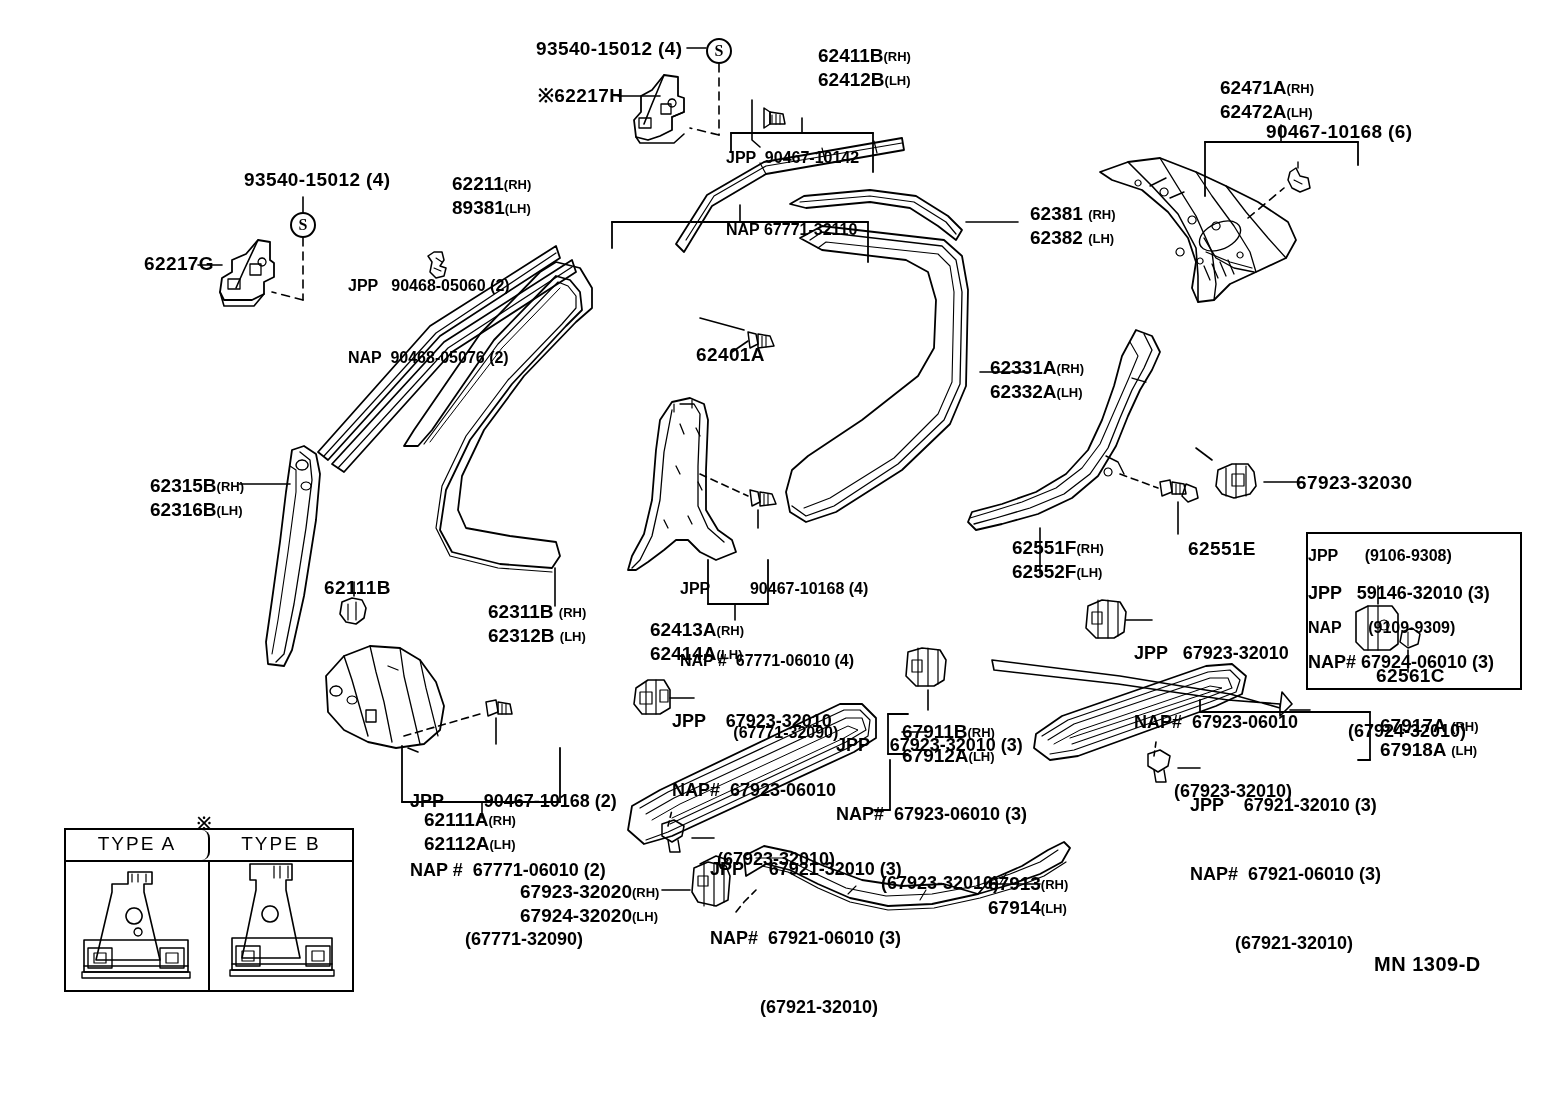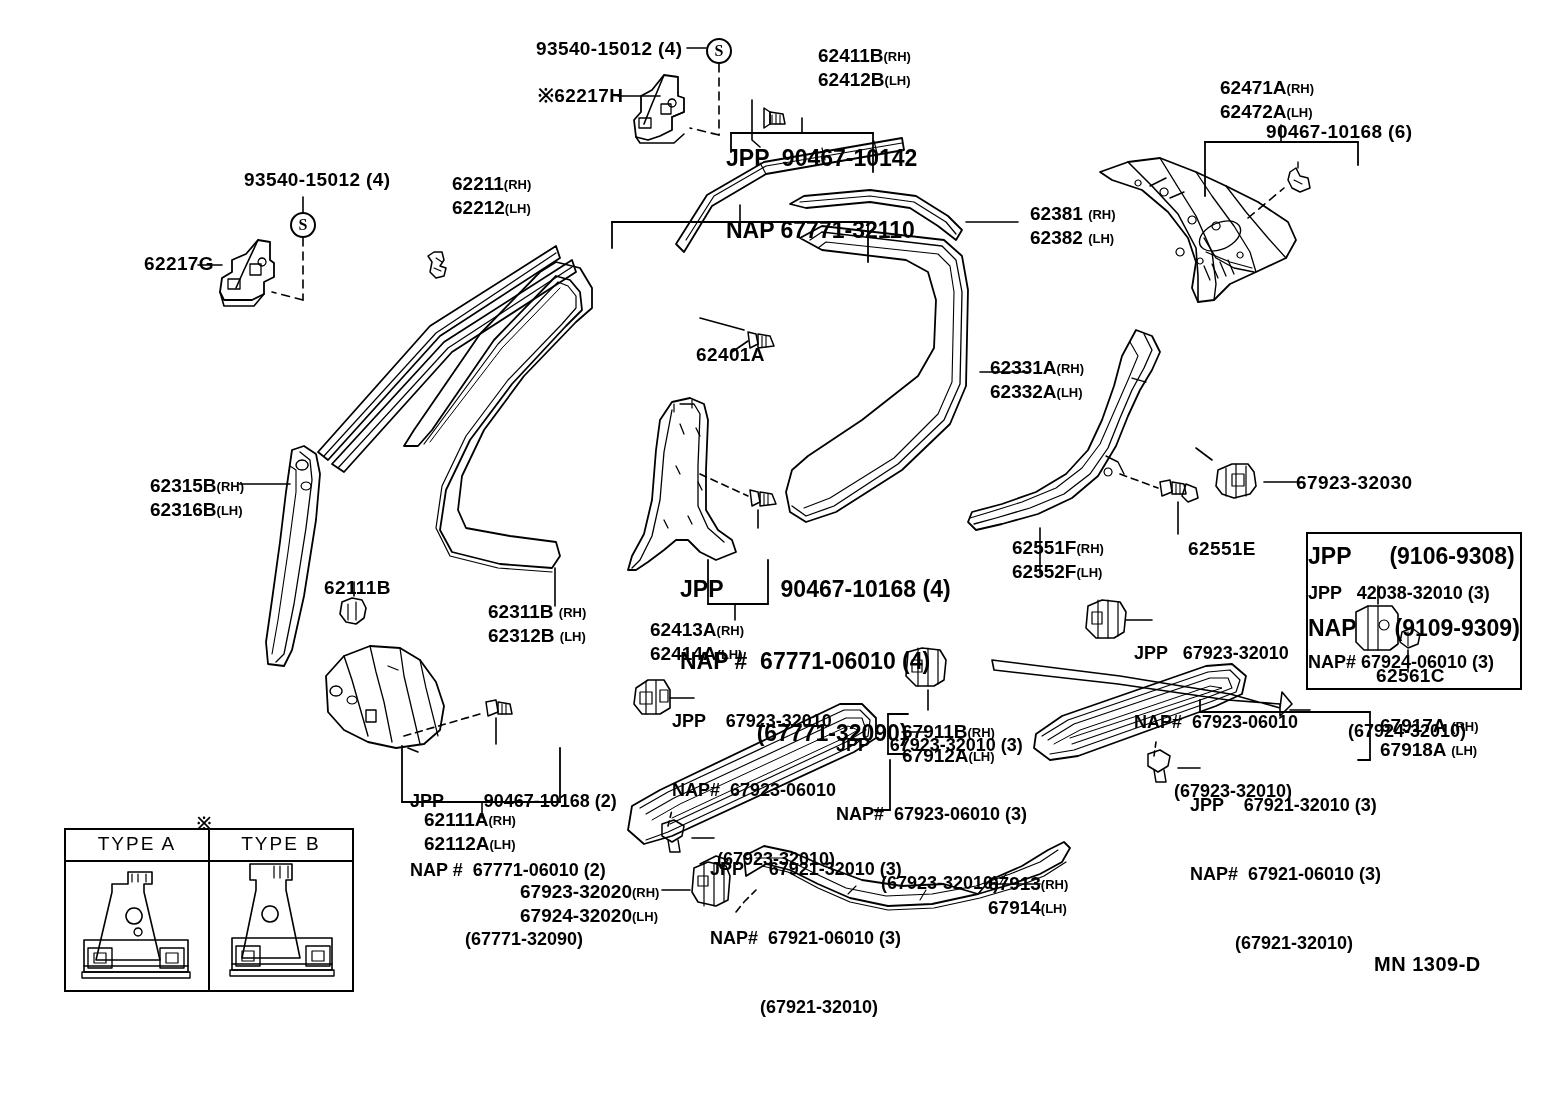--- a/index.html
+++ b/index.html
@@ -39,21 +39,21 @@
     font-size: 19px;
     font-weight: 700;
     line-height: 23px;
     white-space: nowrap;
   }
   .hand { font-size: 13px; font-weight: 700; vertical-align: 1px; }
   .jpp-block {
     position: absolute;
     font-family: "Liberation Sans", sans-serif;
     font-weight: 700;
-    font-size: 23px;
+    font-size: 16px;
     line-height: 24px;
     white-space: pre;
   }
   .jpp-block .r { display: block; white-space: pre; }
   .typebox {
     position: absolute;
     border: 2px solid #000;
     box-sizing: border-box;
   }
   .typebox .hdr {
@@ -62,20 +62,21 @@
     border-bottom: 2px solid #000;
   }
   .typebox .hdr > div {
     flex: 1 1 50%;
     text-align: center;
     font-family: "Liberation Sans", sans-serif;
     font-size: 19px;
     font-weight: 400;
     letter-spacing: 2px;
     line-height: 28px;
+    border-radius: 8px;
   }
   .typebox .hdr > div:first-child { border-right: 2px solid #000; }
   .typebox .body { display: flex; height: calc(100% - 30px); }
   .typebox .body > div {
     flex: 1 1 50%;
     position: relative;
   }
   .typebox .body > div:first-child { border-right: 2px solid #000; }
   .insetbox {
     position: absolute;
@@ -460,23 +461,27 @@
     <div class="ln"><span>62412B</span><span class="hand">(LH)</span></div>
   </div>
 
   <div class="jpp-block" style="left:726px; top:98px;">
     <span class="r">JPP  90467-10142</span>
     <span class="r">NAP 67771-32110</span>
   </div>
 
   <div class="rowpair" style="left:452px; top:172px;">
     <div class="ln"><span>62211</span><span class="hand">(RH)</span></div>
-    <div class="ln"><span>62212</span><span class="hand">(LH)</span></div>
-  </div>
-
+    <div class="ln"><span>89381</span><span class="hand">(LH)</span></div>
+  </div>
+
+  <div class="jpp-block" style="left:348px; top:226px;">
+    <span class="r">JPP   90468-05060 (2)</span>
+    <span class="r">NAP  90468-05076 (2)</span>
+  </div>
 
   <div class="rowpair" style="left:1220px; top:76px;">
     <div class="ln"><span>62471A</span><span class="hand">(RH)</span></div>
     <div class="ln"><span>62472A</span><span class="hand">(LH)</span></div>
   </div>
   <div class="lbl" style="left:1266px; top:120px;">90467-10168 (6)</div>
 
   <div class="rowpair" style="left:1030px; top:202px;">
     <div class="ln"><span>62381</span> <span class="hand">(RH)</span></div>
     <div class="ln"><span>62382</span> <span class="hand">(LH)</span></div>
@@ -520,21 +525,21 @@
   <div class="lbl" style="left:1160px; top:537px;margin-left:28px;">62551E</div>
   <div class="lbl" style="left:1296px; top:471px;">67923-32030</div>
 
   <div class="jpp-block" style="left:1308px; top:496px;">
     <span class="r">JPP      (9106-9308)</span>
     <span class="r">NAP      (9109-9309)</span>
   </div>
 
   <div class="insetbox" style="left:1306px; top:532px; width:216px; height:158px;"></div>
   <div class="jpp-block" style="left:1308px; top:536px; font-size:18px; line-height:23px;">
-    <span class="r">JPP   42038-32010 (3)</span>
+    <span class="r">JPP   59146-32010 (3)</span>
     <span class="r">NAP# 67924-06010 (3)</span>
     <span class="r">        (67924-32010)</span>
   </div>
   <div class="lbl" style="left:1376px; top:664px;">62561C</div>
 
   <div class="jpp-block" style="left:1134px; top:596px; font-size:18px; line-height:23px;">
     <span class="r">JPP   67923-32010</span>
     <span class="r">NAP#  67923-06010</span>
     <span class="r">        (67923-32010)</span>
   </div>

